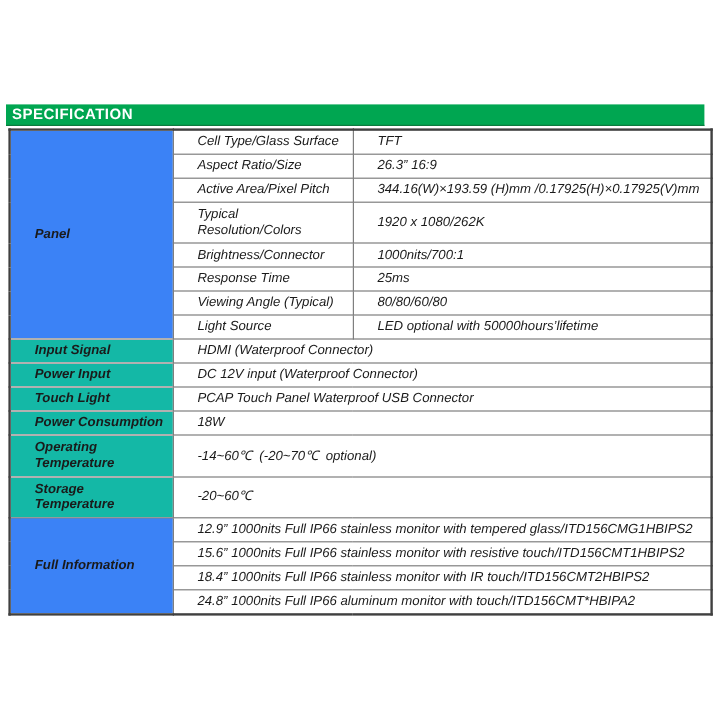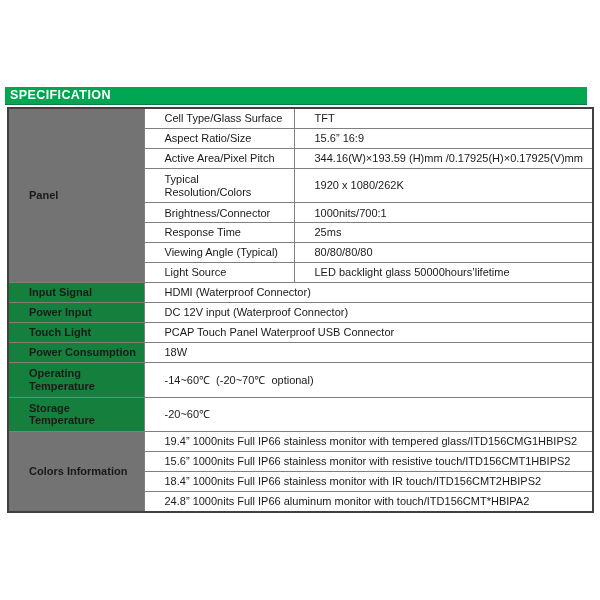--- a/index.html
+++ b/index.html
@@ -49,32 +49,33 @@
     font-size: 11px;
     color: #1a1a1a;
   }
   table.spec-table td {
     border: 1px solid #7f7f7f;
     padding: 2px 6px 2px 20px;
     vertical-align: middle;
     overflow: hidden;
     white-space: pre-wrap;
     line-height: 1.15;
+    font-style: italic;
   }
   table.spec-table {
     border: 2px solid #404040;
   }
   td.group-label {
-    background: #737373;
+    background: #3b82f6;
     font-weight: bold;
     vertical-align: top;
     padding-top: 5px;
   }
   td.row-label {
-    background: #15803d;
+    background: #14b8a6;
     font-weight: bold;
     margin-left: 30px;
   }
   col.c1 { width: 136px; }
   col.c2 { width: 150px; }
   col.c3 { width: 299px; }
 </style>
 </head>
 <body>
 
@@ -92,45 +93,45 @@
     </colgroup>
     <tbody>
 
       <tr>
         <td class="group-label" rowspan="8">Panel</td>
         <td>Cell Type/Glass Surface</td>
         <td>TFT</td>
       </tr>
       <tr>
         <td>Aspect Ratio/Size</td>
-        <td>15.6” 16:9</td>
+        <td>26.3” 16:9</td>
       </tr>
       <tr>
         <td>Active Area/Pixel Pitch</td>
         <td>344.16(W)×193.59 (H)mm /0.17925(H)×0.17925(V)mm</td>
       </tr>
       <tr>
         <td>Typical Resolution/Colors</td>
         <td>1920 x 1080/262K</td>
       </tr>
       <tr>
         <td>Brightness/Connector</td>
         <td>1000nits/700:1</td>
       </tr>
       <tr>
         <td>Response Time</td>
         <td>25ms</td>
       </tr>
       <tr>
         <td>Viewing Angle (Typical)</td>
-        <td>80/80/80/80</td>
+        <td>80/80/60/80</td>
       </tr>
       <tr>
         <td>Light Source</td>
-        <td>LED backlight glass 50000hours’lifetime</td>
+        <td>LED optional with 50000hours’lifetime</td>
       </tr>
 
       <tr>
         <td class="row-label">Input Signal</td>
         <td colspan="2">HDMI (Waterproof Connector)</td>
       </tr>
       <tr>
         <td class="row-label">Power Input</td>
         <td colspan="2">DC 12V input (Waterproof Connector)</td>
       </tr>
@@ -145,22 +146,22 @@
       <tr>
         <td class="row-label">Operating Temperature</td>
         <td colspan="2">-14~60℃  (-20~70℃  optional)</td>
       </tr>
       <tr>
         <td class="row-label">Storage Temperature</td>
         <td colspan="2">-20~60℃</td>
       </tr>
 
       <tr>
-        <td class="group-label" rowspan="4">Colors Information</td>
-        <td colspan="2">19.4” 1000nits Full IP66 stainless monitor with tempered glass/ITD156CMG1HBIPS2</td>
+        <td class="group-label" rowspan="4">Full Information</td>
+        <td colspan="2">12.9” 1000nits Full IP66 stainless monitor with tempered glass/ITD156CMG1HBIPS2</td>
       </tr>
       <tr>
         <td colspan="2">15.6” 1000nits Full IP66 stainless monitor with resistive touch/ITD156CMT1HBIPS2</td>
       </tr>
       <tr>
         <td colspan="2">18.4” 1000nits Full IP66 stainless monitor with IR touch/ITD156CMT2HBIPS2</td>
       </tr>
       <tr>
         <td colspan="2">24.8” 1000nits Full IP66 aluminum monitor with touch/ITD156CMT*HBIPA2</td>
       </tr>

